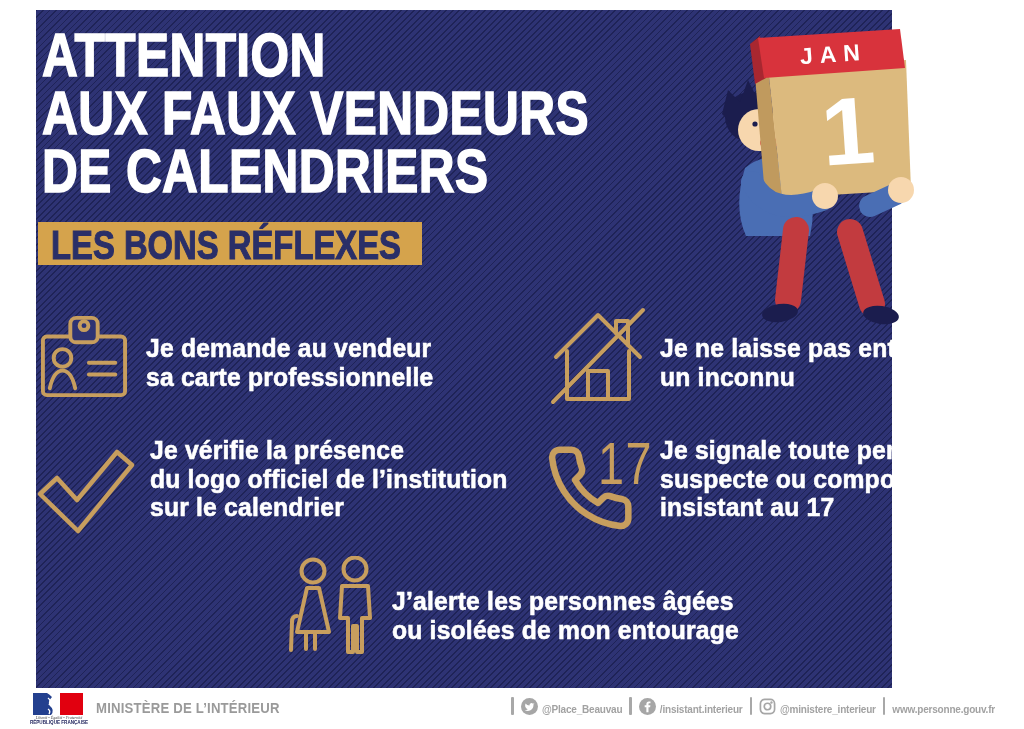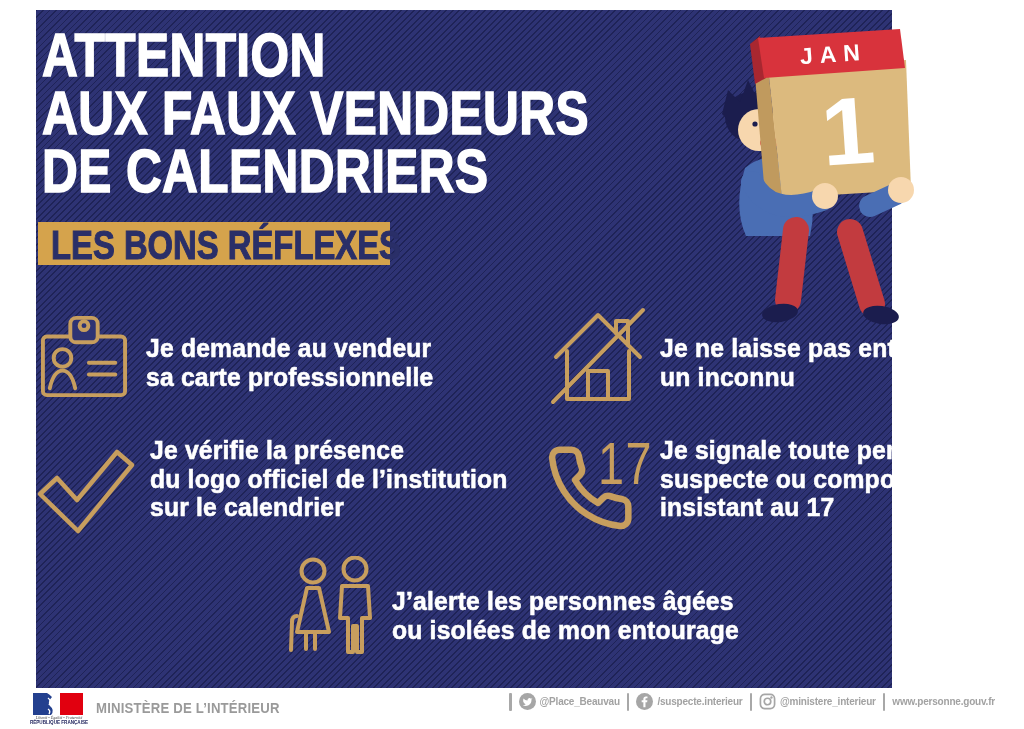--- a/index.html
+++ b/index.html
@@ -18,20 +18,21 @@
   }
   .title{
     position:absolute;left:6px;top:16px;
     color:#ffffff;font-weight:bold;font-size:62px;line-height:58px;
     -webkit-text-stroke:1.6px #ffffff;letter-spacing:0.5px;
     transform:scaleX(0.80);transform-origin:0 0;white-space:nowrap;
   }
   .badge{
     position:absolute;left:2px;top:212px;width:352px;height:43px;
     background:#d5a34c;
+    padding-left:32px;
   }
   .badge-label{
     position:absolute;left:13px;top:5px;
     font-size:41px;line-height:36px;font-weight:bold;color:#2a2f68;
     -webkit-text-stroke:1.1px #2a2f68;
     transform:scaleX(0.80);transform-origin:0 0;white-space:nowrap;
   }
   .tip-text{
     position:absolute;color:#ffffff;font-weight:bold;
     font-size:26px;line-height:28.5px;letter-spacing:0.2px;
@@ -60,21 +61,21 @@
     position:absolute;left:28px;top:32px;width:62px;text-align:center;
     font-size:4.6px;font-weight:bold;color:#23265e;white-space:nowrap;
   }
   .ministry{
     position:absolute;left:96px;top:12px;
     font-size:14px;font-weight:bold;color:#9a9a9a;letter-spacing:0.2px;
     transform:scaleX(0.94);transform-origin:0 0;white-space:nowrap;
   }
   .social{
     position:absolute;right:49px;top:0;height:27px;
-    display:flex;align-items:center;gap:4px;
+    display:flex;align-items:flex-end;gap:4px;
     color:#a2a2a2;font-size:10px;font-weight:bold;letter-spacing:-0.2px;
     white-space:nowrap;
   }
   .sep{display:inline-block;width:2.5px;height:18px;background:#a8a8a8;
     border-radius:1px;margin:0 3px;}
   .social svg{display:block;}
 </style>
 </head>
 <body>
 
@@ -200,21 +201,21 @@
       <g transform="translate(4.6,5.2) scale(0.62)">
         <path fill="#ffffff" d="M23 3a10.9 10.9 0 0 1-3.14 1.53 4.48 4.48 0 0 0-7.86 3v1A10.66 10.66 0 0 1 3 4s-4 9 5 13a11.64 11.64 0 0 1-7 2c9 5 20 0 20-11.5a4.5 4.5 0 0 0-.08-.83A7.72 7.72 0 0 0 23 3z"></path>
       </g>
     </svg>
     <span>@Place_Beauvau</span>
     <span class="sep"></span>
     <svg width="17" height="17" viewBox="0 0 24 24">
       <circle cx="12" cy="12" r="12" fill="#a6a6a6"></circle>
       <path fill="#ffffff" d="M13.4 20v-7h2.3l.4-2.7h-2.7V8.6c0-.8.2-1.3 1.3-1.3h1.5V4.9c-.3 0-1.2-.1-2.2-.1-2.2 0-3.6 1.3-3.6 3.7v1.8H8v2.7h2.4v7h3z"></path>
     </svg>
-    <span>/suspecte.interieur</span>
+    <span>/insistant.interieur</span>
     <span class="sep"></span>
     <svg width="17" height="17" viewBox="0 0 24 24">
       <rect x="2" y="2" width="20" height="20" rx="6" fill="none" stroke="#a6a6a6" stroke-width="2.4"></rect>
       <circle cx="12" cy="12" r="4.6" fill="none" stroke="#a6a6a6" stroke-width="2.4"></circle>
       <circle cx="17.6" cy="6.4" r="1.7" fill="#a6a6a6"></circle>
     </svg>
     <span>@ministere_interieur</span>
     <span class="sep"></span>
     <span>www.personne.gouv.fr</span>
   </div>

